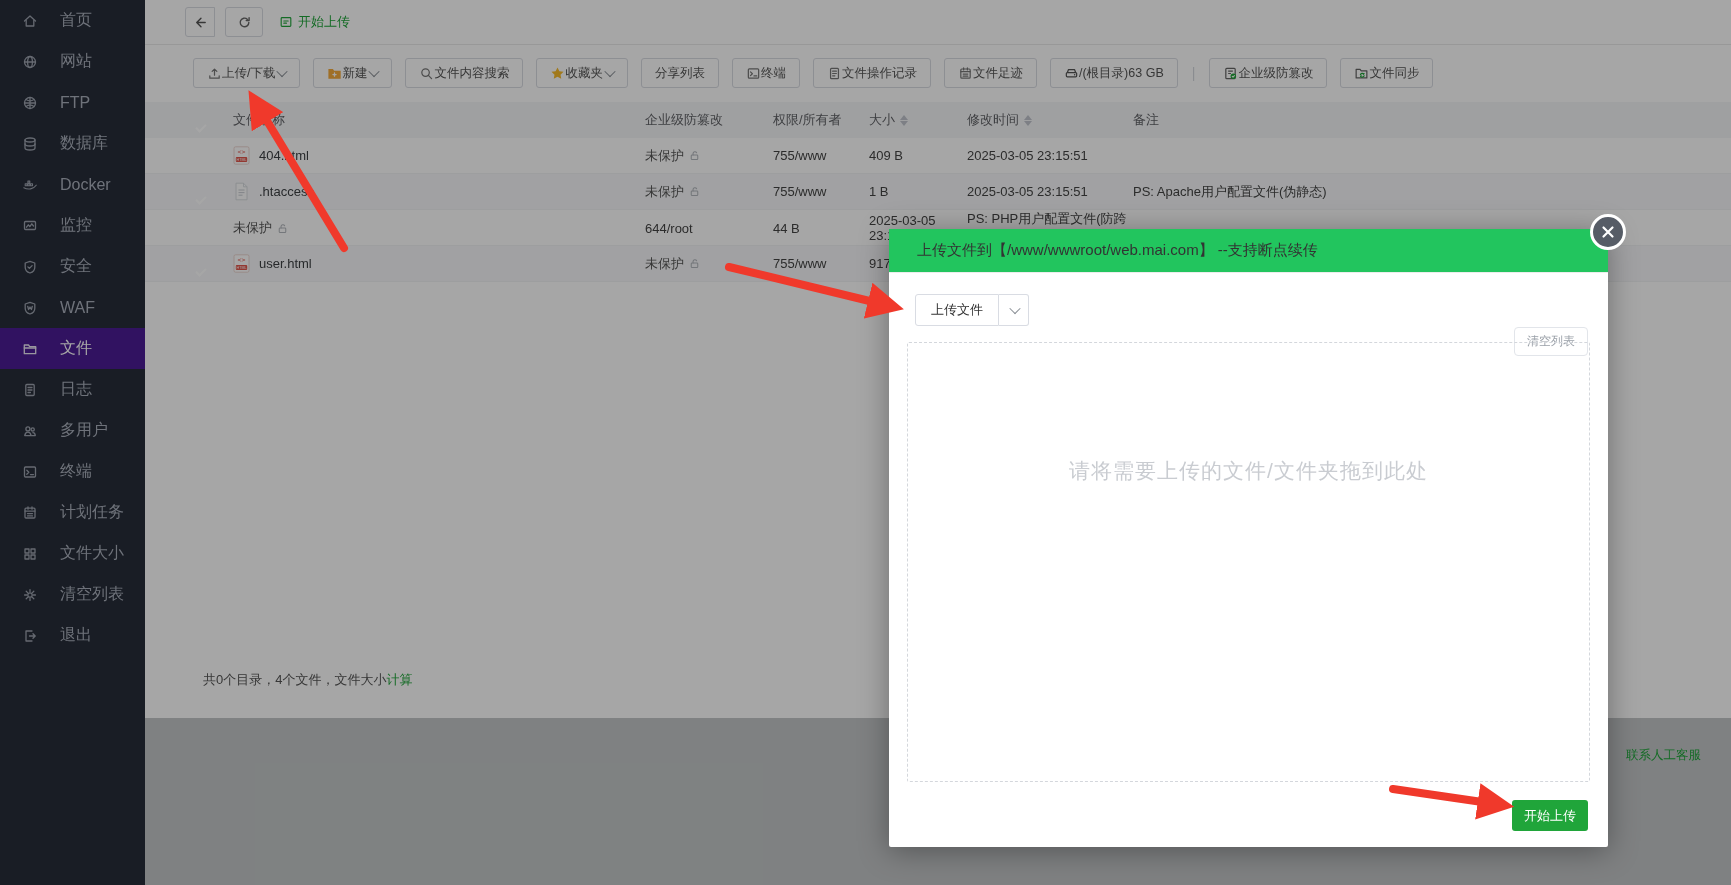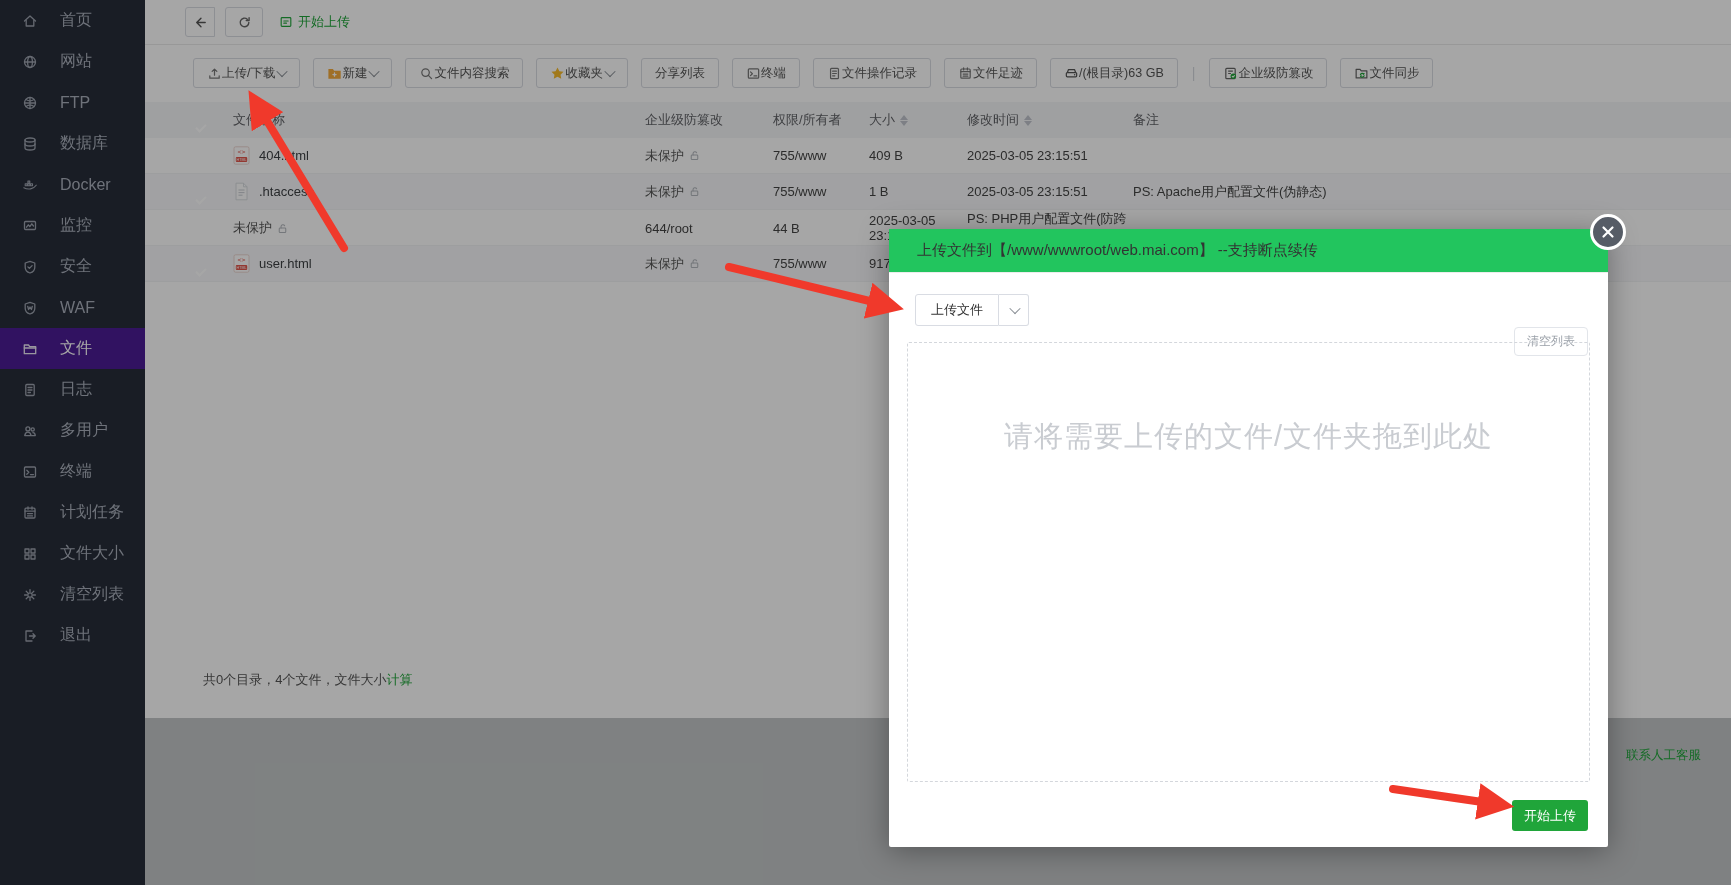--- a/index.html
+++ b/index.html
@@ -79,21 +79,21 @@
   .split-btn { position:absolute; left:26px; top:65px; display:flex; height:32px; cursor:pointer; }
   .split-main { padding:0 15px; border:1px solid #d9dce3; border-radius:3px 0 0 3px; font-size:13px;
     color:#333; display:flex; align-items:center; background:#fff; }
   .split-arrow { width:30px; border:1px solid #d9dce3; border-left:none; border-radius:0 3px 3px 0;
     display:flex; align-items:center; justify-content:center; background:#fff; }
   .split-arrow .chev { border-color:#8a8f96; }
   .clear-btn { position:absolute; right:20px; top:66px; width:74px; height:29px; background:#fff;
     border:1px solid #e2e5ea; border-radius:4px; color:#9aa0a8; font-size:12px; cursor:pointer;margin-top:32px; }
   .dropzone { position:absolute; left:18px; right:18px; top:113px; height:440px;
     border:1px dashed #d4d7dc; border-radius:2px; text-align:center; cursor:pointer; }
-  .dz-hint { margin-top:74px; font-size:29px; color:#c9ccd1; letter-spacing:1px; }
+  .dz-hint { margin-top:114px; font-size:21px; color:#c9ccd1; letter-spacing:1px; }
   .start-btn { position:absolute; right:20px; bottom:16px; min-width:76px; height:31px; padding:0 12px;
     background:#20a53a; color:#fff; border:none; border-radius:3px; font-size:13px; cursor:pointer; }
 
   
   .arrows { position:absolute; inset:0; z-index:30; pointer-events:none; }
 </style>
 </head>
 <body>
 
 <nav class="sidebar">

